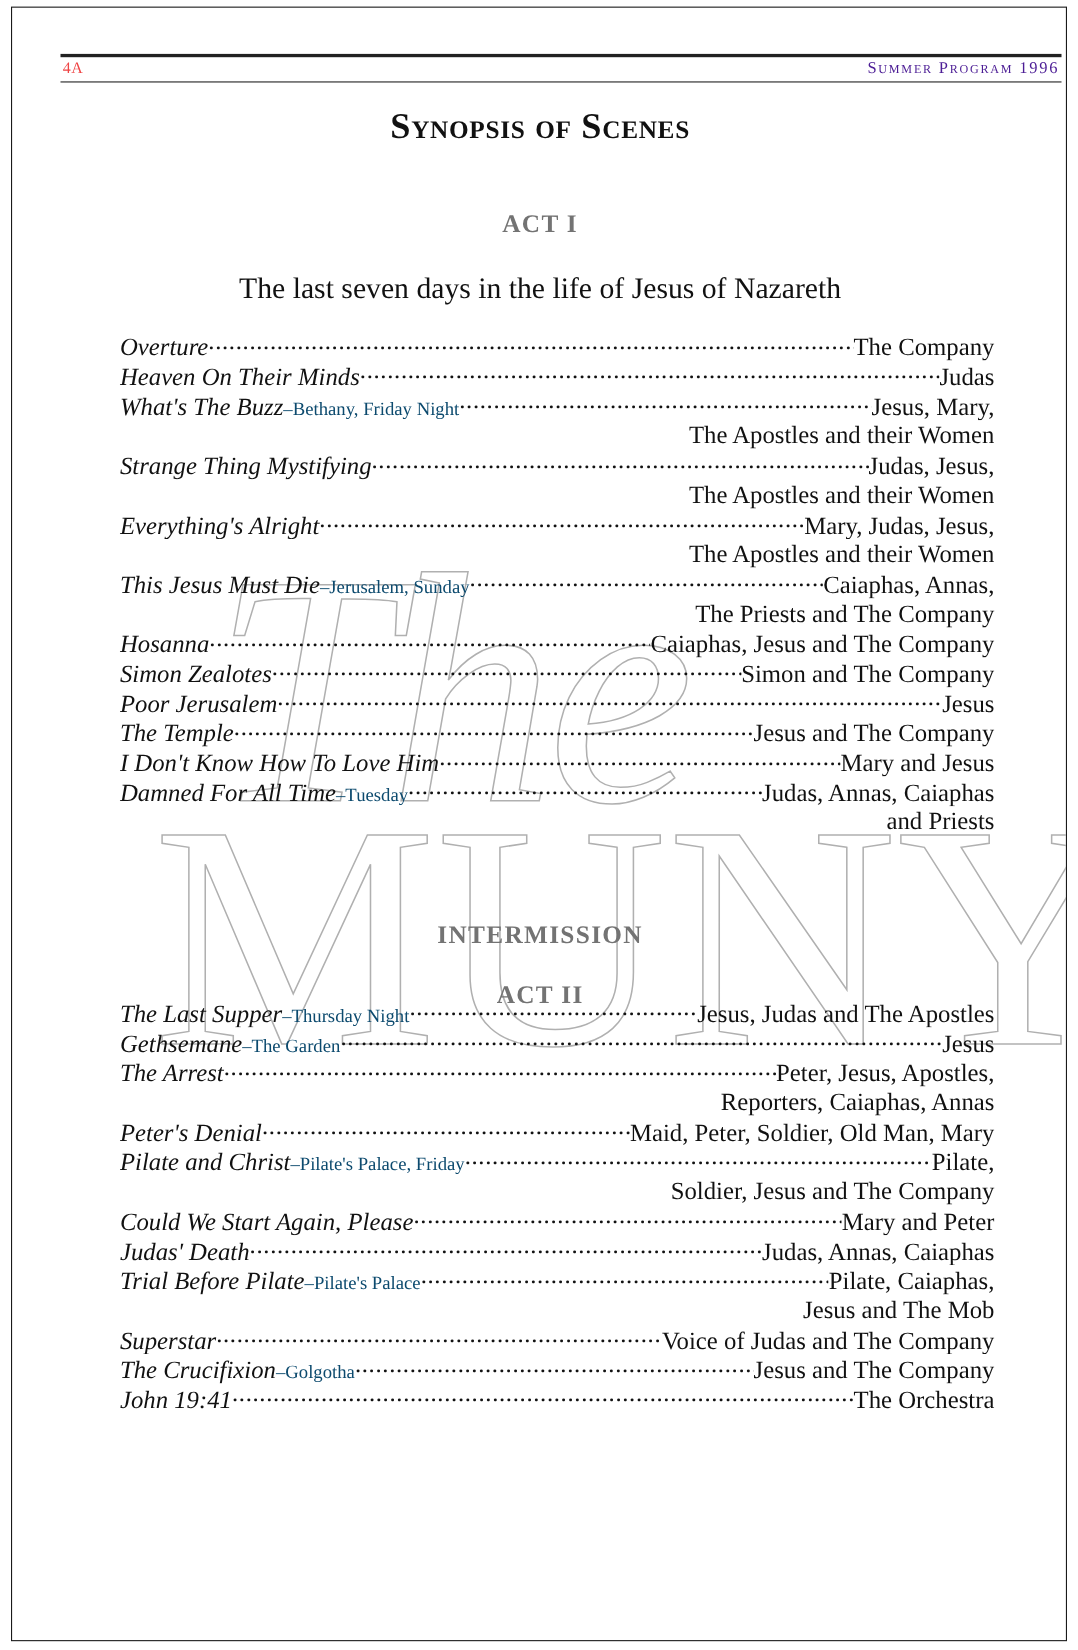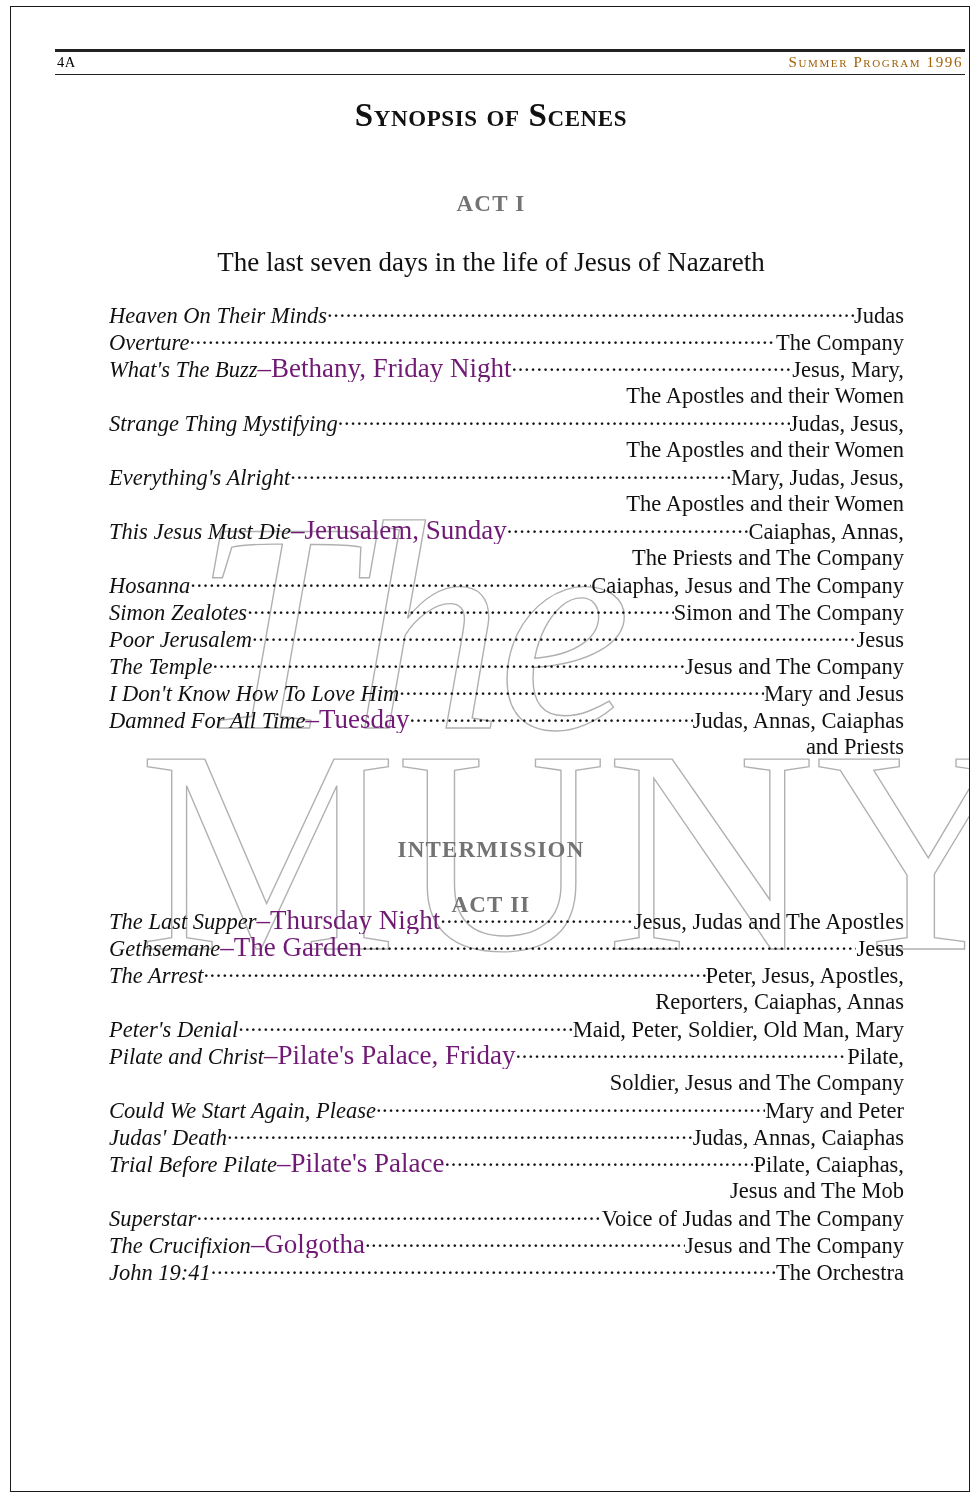--- a/index.html
+++ b/index.html
@@ -89,27 +89,27 @@
   .runhead-row {
     display: flex;
     justify-content: space-between;
     align-items: baseline;
     padding: 2px 2px 3px 2px;
   }
   .folio {
     font-size: 14.5px;
     font-variant: small-caps;
     letter-spacing: 0.5px;
-    color: #000000;
+    color: #ef4444;
   }
   .runhead-title {
     font-size: 15px;
     font-variant: small-caps;
     letter-spacing: 1.6px;
-    color: #a16207;
+    color: #4c1d95;
   }
 
   
   .content {
     position: relative;
     z-index: 3;
   }
   .page-title {
     position: absolute;
     left: 0;
@@ -162,22 +162,22 @@
     overflow: hidden;
   }
   .song-title {
     font-style: italic;
     font-size: 22.5px;
     color: #111111;
     flex: 0 0 auto;
   }
   .song-sub {
     font-style: normal;
-    font-size: 27px;
-    color: #701a75;
+    font-size: 17px;
+    color: #0c4a6e;
     flex: 0 0 auto;
   }
   .leader {
     flex: 1 1 auto;
     overflow: hidden;
     min-width: 0;
     height: 22px;
     position: relative;
   }
   .leader::after {
@@ -228,28 +228,28 @@
 
     <div class="content">
 
       <div class="page-title">Synopsis of Scenes</div>
 
       <div class="act-heading act-one-heading">ACT I</div>
       <div class="act-subtitle">The last seven days in the life of Jesus of Nazareth</div>
 
       <div class="songlist act-one-list" id="act-one-list">
           <div class="song-row">
+            <span class="song-title">Overture</span>
+            <span class="leader"></span>
+            <span class="song-cast">The Company</span>
+          </div>
+          <div class="song-row">
             <span class="song-title">Heaven On Their Minds</span>
             <span class="leader"></span>
             <span class="song-cast">Judas</span>
-          </div>
-          <div class="song-row">
-            <span class="song-title">Overture</span>
-            <span class="leader"></span>
-            <span class="song-cast">The Company</span>
           </div>
           <div class="song-row">
             <span class="song-title">What's The Buzz</span>
             <span class="song-sub">–Bethany, Friday Night</span>
             <span class="leader"></span>
             <span class="song-cast">Jesus, Mary,</span>
           </div>
           <div class="cast-cont">The Apostles and their Women</div>
           <div class="song-row">
             <span class="song-title">Strange Thing Mystifying</span>

